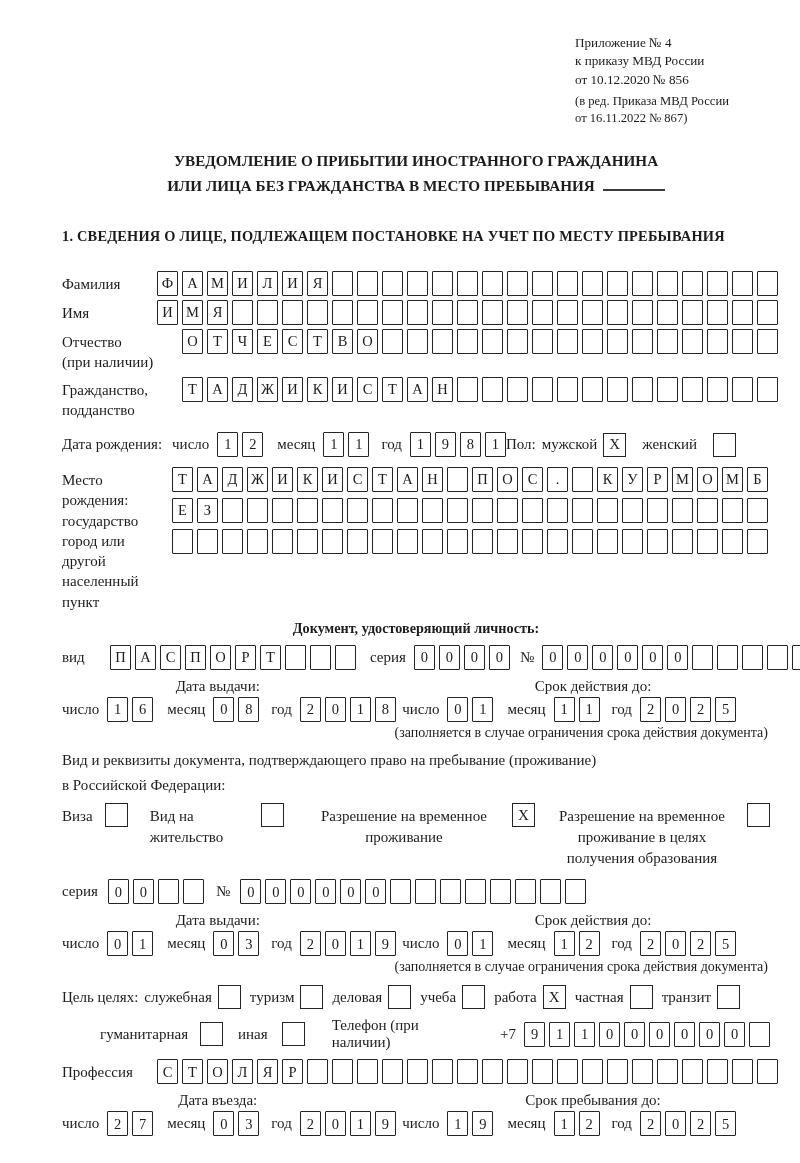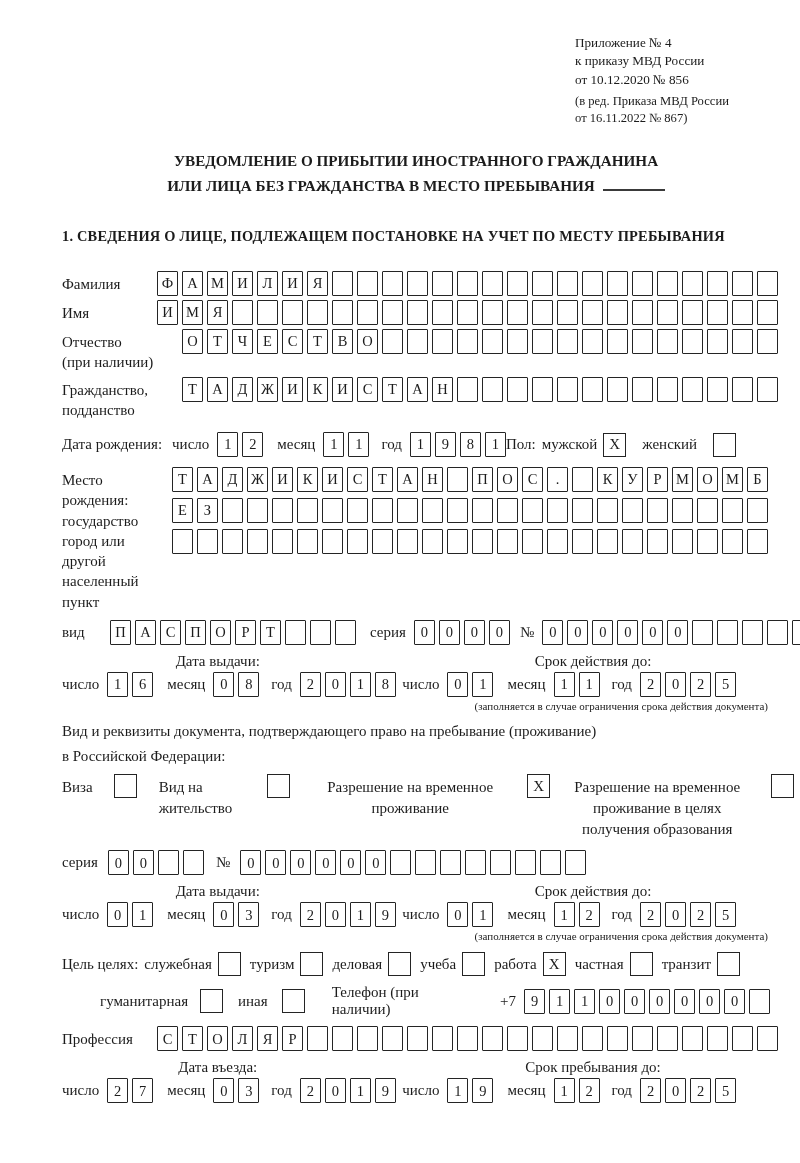--- a/index.html
+++ b/index.html
@@ -43,31 +43,31 @@
   .rowstack > .cellrow { margin-bottom: 6px; }
 
   
   .date-headers { display: flex; margin-top: 8px; }
   .date-headers .dh-left  { width: 44%; text-align: center; }
   .date-headers .dh-right { width: 50%; text-align: center; margin-left: auto; }
   .daterow { display: flex; align-items: center; margin-top: 2px; }
   .dategroup { display: flex; align-items: center; gap: 6px; }
   .dategroup .dlabel { margin-right: 2px; }
   .dg-right { margin-left: auto; margin-right: 34px; }
-  .note-right { text-align: right; font-size: 11px; margin-top: 3px; padding-right: 2px; }
+  .note-right { text-align: right; font-size: 14px; margin-top: 3px; padding-right: 2px; }
 
   .doc-heading { text-align: center; font-weight: bold; font-size: 14.2px; margin-top: 8px; }
 
   .inline-row { display: flex; align-items: center; margin-top: 8px; }
 
   .plain { line-height: 1.55; margin-top: 8px; }
 
   
   .opt-row { display: flex; align-items: flex-start; margin-top: 6px; }
-  .opt { display: flex; align-items: flex-start; gap: 21px; }
+  .opt { display: flex; align-items: flex-start; gap: 12px; }
   .opt .olabel { padding-top: 3px; line-height: 1.4; }
   .opt3 .olabel { width: 192px; text-align: center; }
   .opt4 .olabel { width: 186px; text-align: center; }
 
   
   .purpose-row { display: flex; align-items: center; margin-top: 10px; flex-wrap: nowrap; }
   .purpose-row .p-item { display: flex; align-items: center; gap: 6px; margin-right: 9px; }
   .phone-cells { display: flex; gap: 4px; margin-left: 8px; }
 </style>
 </head>
@@ -330,20 +330,21 @@
           <span class="cell"></span>
           <span class="cell"></span>
           <span class="cell"></span>
           <span class="cell"></span>
           <span class="cell"></span>
           <span class="cell"></span>
         </div>
     </div>
   </div>
 
+  <div class="doc-heading">Документ, удостоверяющий личность:</div>
 
   <div class="inline-row">
     <span style="width:48px;flex:none;">вид</span>
     <div class="cellrow">
         <span class="cell">П</span>
         <span class="cell">А</span>
         <span class="cell">С</span>
         <span class="cell">П</span>
         <span class="cell">О</span>
         <span class="cell">Р</span>

